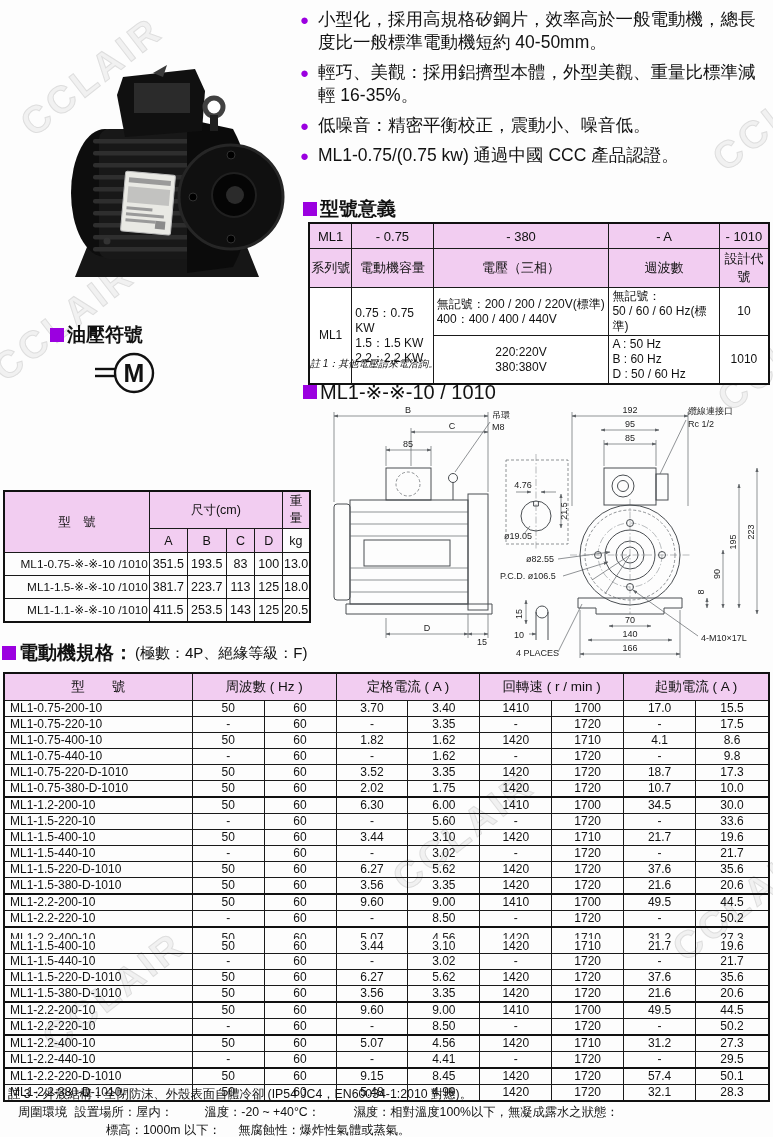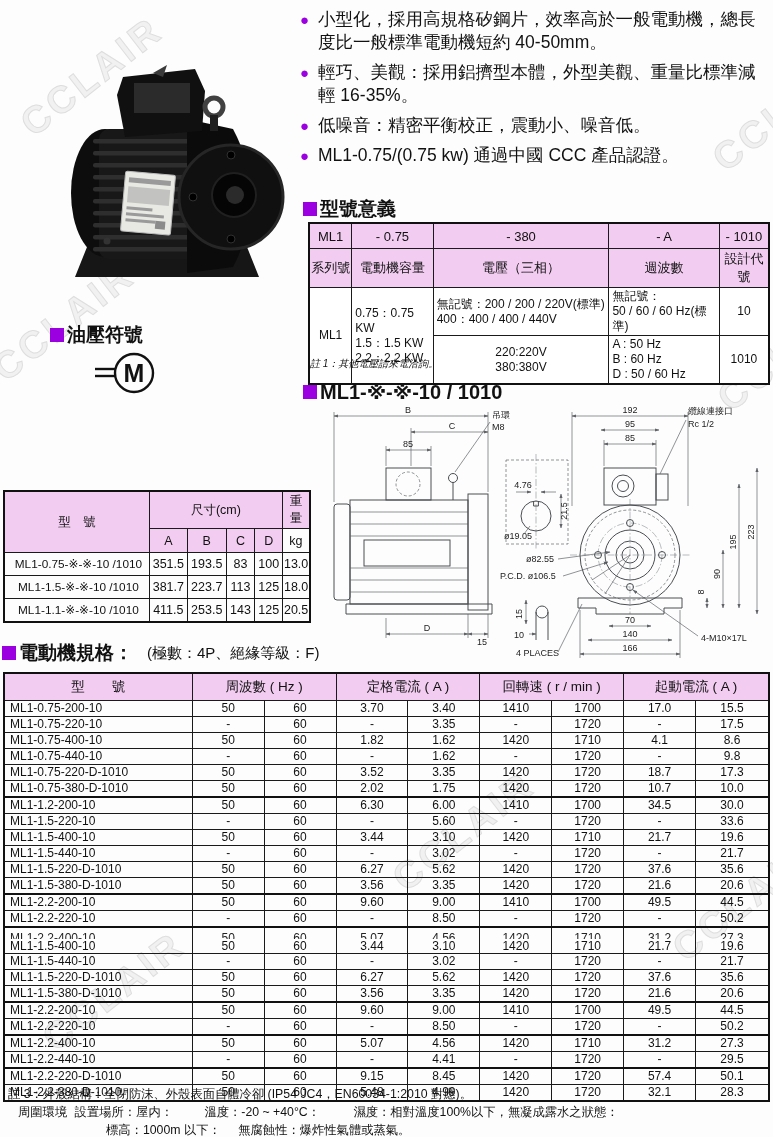--- a/index.html
+++ b/index.html
@@ -8,21 +8,21 @@
   
   .wm{position:absolute;transform:rotate(-38deg);font-size:38px;font-weight:bold;
       letter-spacing:4px;color:#f1f1f1;-webkit-text-stroke:1px #dedede;user-select:none;white-space:nowrap;}
   
   .features{position:absolute;left:300px;top:8px;width:472px;}
   .feature{display:flex;margin-bottom:7px;font-size:17.5px;line-height:1.32;font-weight:500;}
   .feature .dot{flex:0 0 18px;margin-top:2px;font-size:15px;color:#9b00e0;}
   
   .hd{position:absolute;display:flex;align-items:center;font-size:19px;font-weight:bold;white-space:nowrap;}
   .hd .sq{display:inline-block;width:14px;height:14px;background:#9b00e0;margin-right:3px;}
-  .hd .sub{font-weight:normal;font-size:15px;margin-left:14px;}
+  .hd .sub{font-weight:normal;font-size:15px;margin-left:2px;}
   
   table{border-collapse:collapse;table-layout:fixed;}
   td,th{border:1px solid #1a1a1a;overflow:hidden;}
   .pink{background:#f2cdf1;}
   
   .model-table{position:absolute;left:308px;top:222px;width:462px;font-size:12.5px;}
   .model-table table{width:100%;border:2px solid #111;}
   .model-table th{font-weight:normal;text-align:center;}
   .model-table .codes td{height:22px;text-align:center;font-size:13px;}
   .model-table .heads th{height:24px;font-size:13px;}
@@ -36,21 +36,21 @@
   .drawing text{font-size:9px;fill:#222;}
   .drawing .dim{stroke:#606468;stroke-width:.7;fill:none;}
   .drawing .out{stroke:#4a4e52;stroke-width:1;fill:none;}
   .drawing .cl{stroke:#8a8e92;stroke-width:.6;fill:none;stroke-dasharray:7 2 1.5 2;}
   .drawing .dash{stroke:#606468;stroke-width:.7;fill:none;stroke-dasharray:3 2;}
   
   .dim-table{position:absolute;left:3px;top:490px;width:308px;}
   .dim-table table{width:100%;border:2px solid #111;}
   .dim-table th{height:21px;font-size:12.5px;font-weight:normal;}
   .dim-table td{height:20px;text-align:center;font-size:12.5px;}
-  .dim-table td.m{text-align:center;padding-left:4px;font-size:11.8px;}
+  .dim-table td.m{text-align:right;padding-left:4px;font-size:11.8px;}
   
   .spec-table{position:absolute;left:3px;top:672px;width:767px;}
   .spec-table table{width:100%;border:2px solid #111;}
   .spec-table th{height:24px;font-size:13.5px;font-weight:normal;}
   .spec-table td{height:15px;line-height:15px;font-size:12px;text-align:center;padding:0;}
   .spec-table td.model{text-align:left;padding-left:5px;}
   .spec-table tr.thick td{border-top:2px solid #111;}
   .spec-table .ghost{height:8px;overflow:hidden;line-height:14px;color:#222;}
   .spec-table tr.glitch td{height:25px;vertical-align:bottom;}
   .spec-table tr.glitch td div{line-height:14px;}
@@ -191,21 +191,21 @@
   </div>
   <svg class="oil-sym" width="100" height="50" viewBox="0 0 100 50">
     <line x1="10" y1="19" x2="30" y2="19" stroke="#111" stroke-width="2.4"></line>
     <line x1="10" y1="26" x2="30" y2="26" stroke="#111" stroke-width="2.4"></line>
     <circle cx="49" cy="23" r="19" fill="#fdfdfd" stroke="#111" stroke-width="2.4"></circle>
     <text x="49" y="32" text-anchor="middle" font-size="25" font-weight="bold" fill="#111">M</text>
   </svg>
 
   <div class="hd" style="left:303px;top:380px">
     <span class="sq"></span>
-    <span style="font-weight:700;font-size:20px">ML1-※-※-10 / 1010</span>
+    <span style="font-weight:400;font-size:20px">ML1-※-※-10 / 1010</span>
   </div>
 
   <svg class="drawing" width="453" height="258" viewBox="0 0 453 258">
     <defs>
       <marker id="ar" viewBox="0 0 10 10" refX="9" refY="5" markerWidth="7" markerHeight="7" orient="auto-start-reverse">
         <path d="M0,1.5 L10,5 L0,8.5 Z" fill="#606468"></path>
       </marker>
     </defs>
 
     <g>

